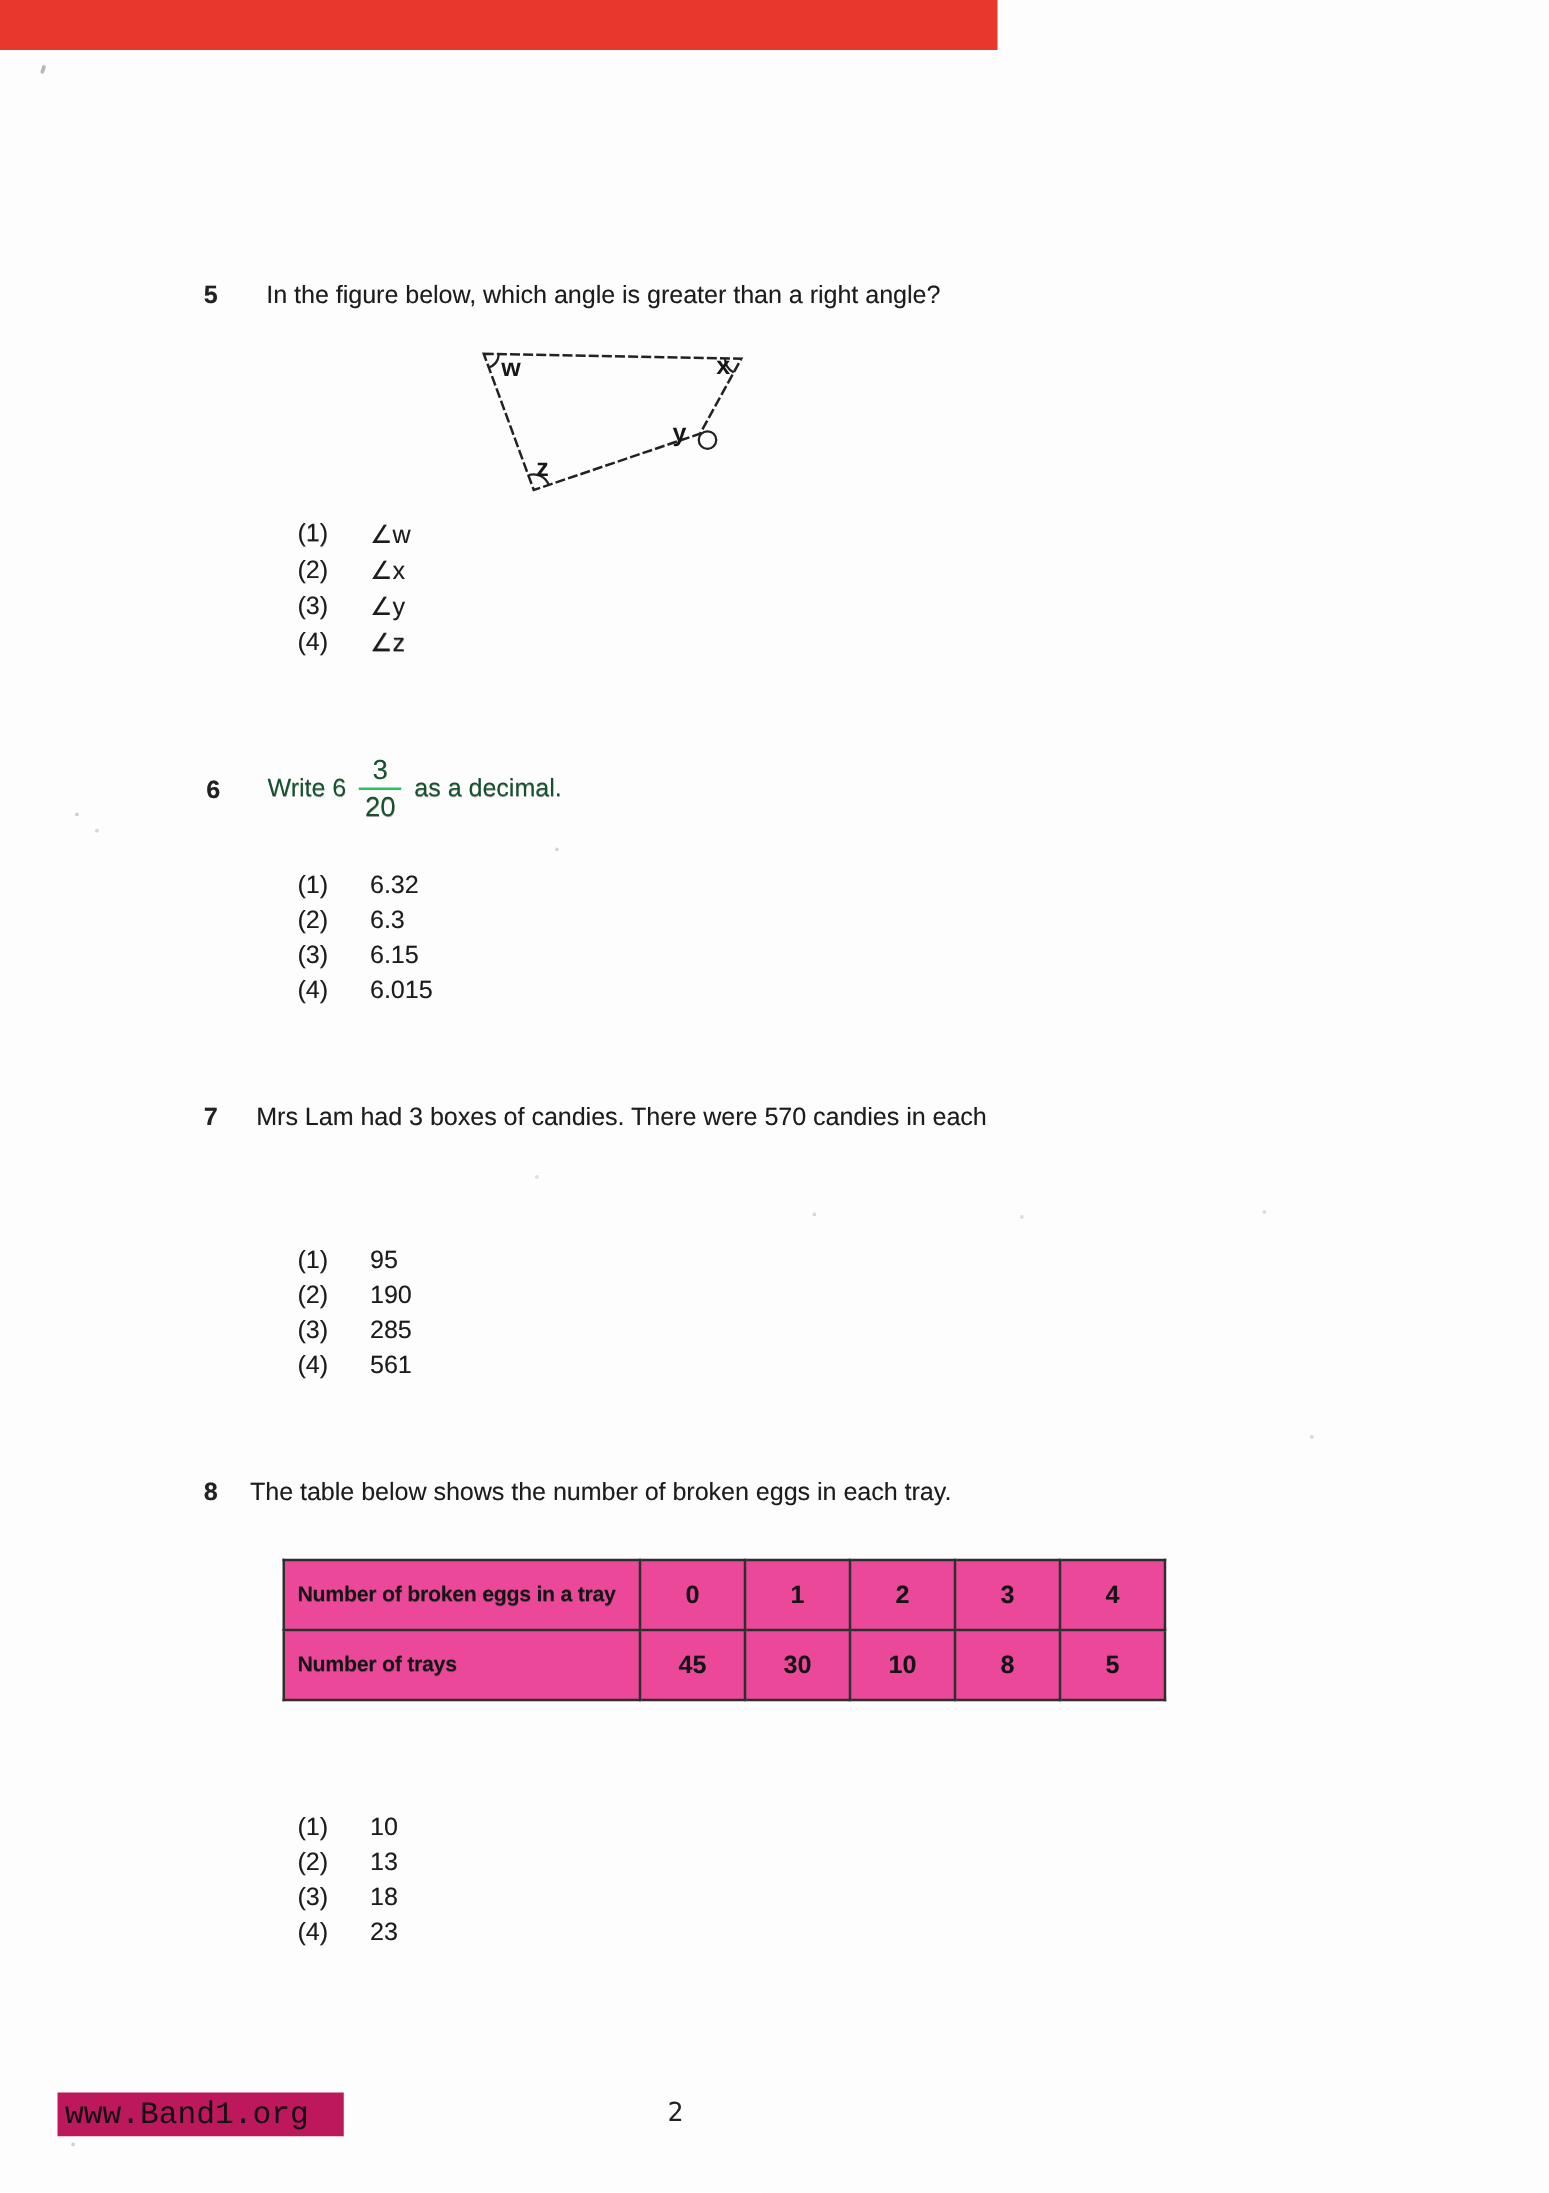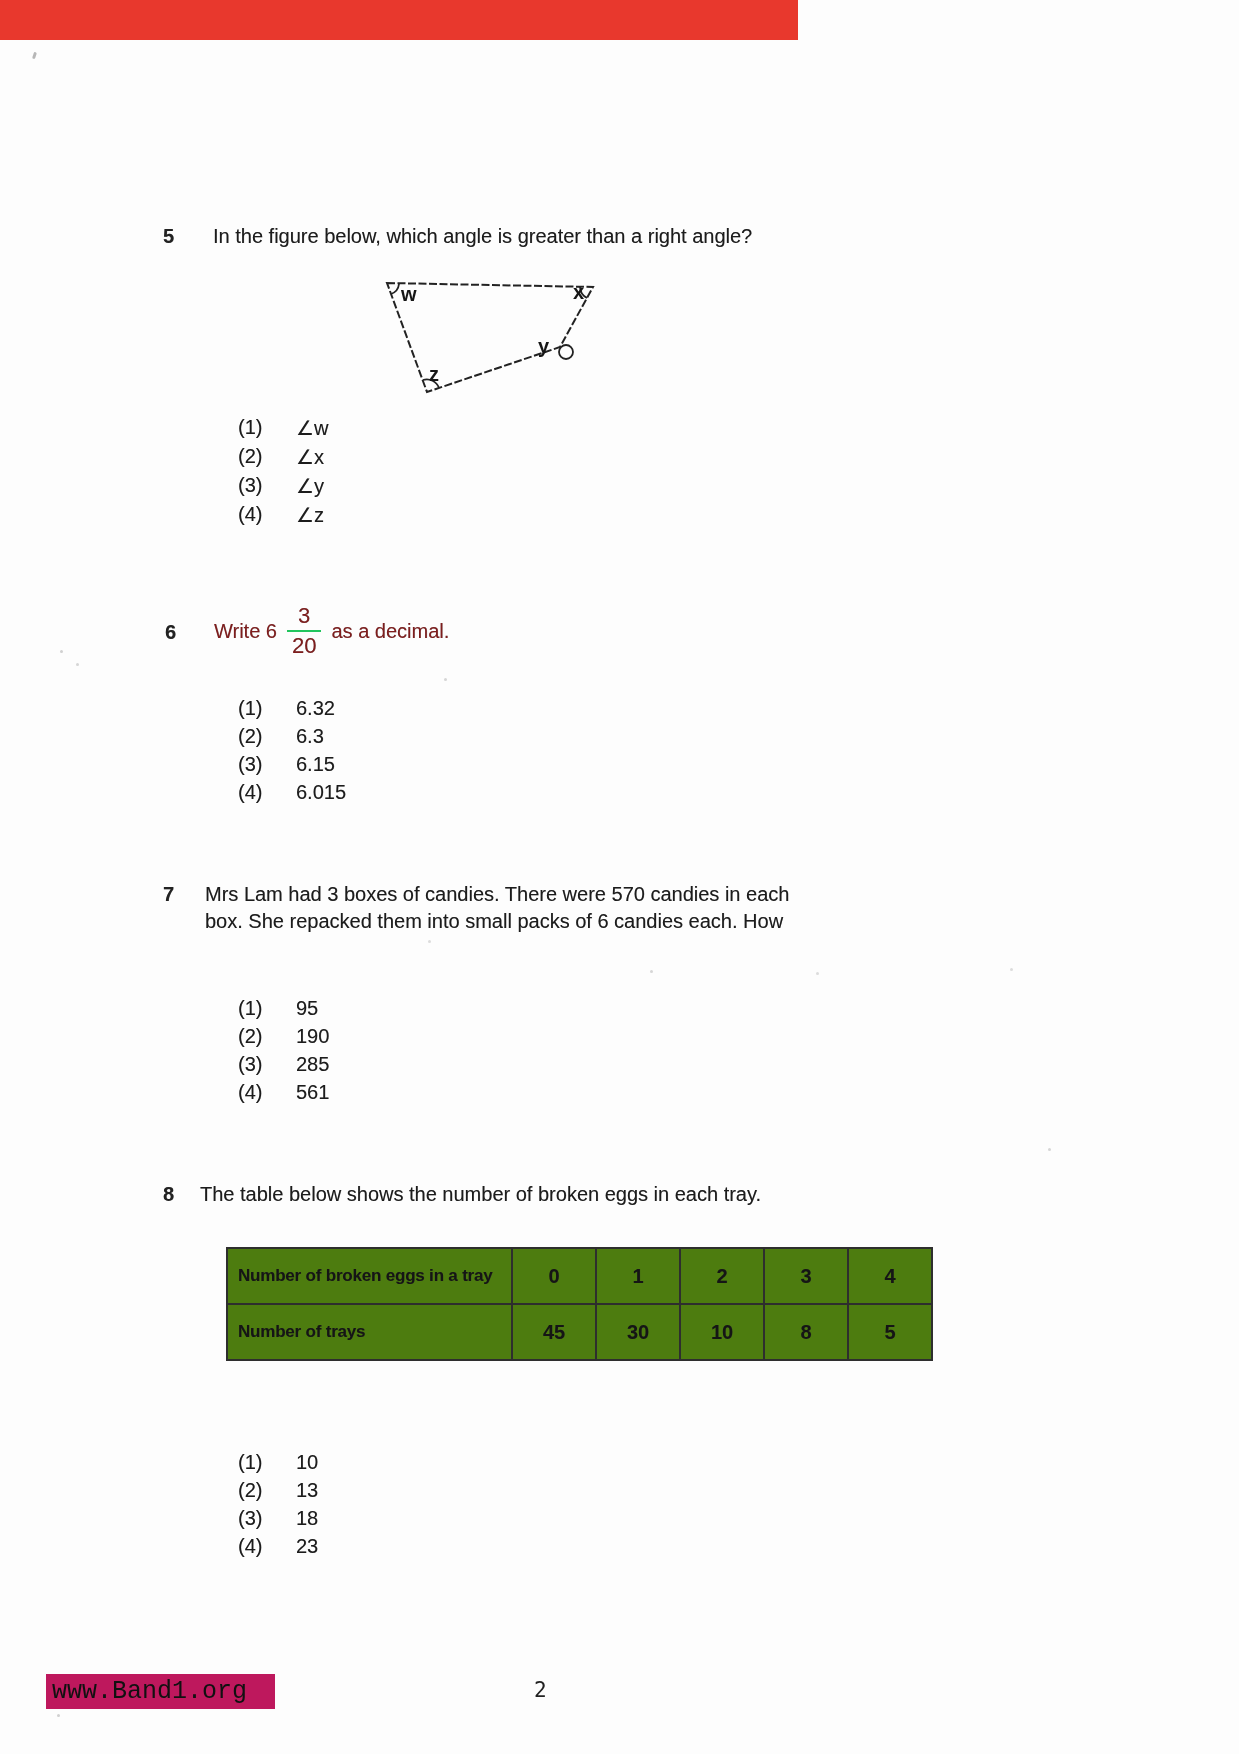--- a/index.html
+++ b/index.html
@@ -28,33 +28,33 @@
     white-space:nowrap;
   }
   .qtext.wrap{white-space:normal;line-height:27px;}
   .opts{position:absolute;display:flex;flex-direction:column;}
   .opt-row{display:flex;align-items:center;height:28px;}
   .opts.h29 .opt-row{height:29px;}
   .opt-label{width:58px;font-size:20px;color:#1c1c1c;text-shadow:0.2px 0.2px 0.4px rgba(50,50,50,.45);}
   .opt-value{font-size:20px;color:#1c1c1c;text-shadow:0.2px 0.2px 0.4px rgba(50,50,50,.45);}
   .q6line{
     position:absolute;display:flex;align-items:center;
-    font-size:20px;color:#7f1d1d;
+    font-size:20px;color:#14532d;
     text-shadow:0.2px 0.2px 0.4px rgba(50,50,50,.45);
   }
   .frac{display:inline-block;text-align:center;margin:0 10px;vertical-align:middle;line-height:1;}
   .frac .num{display:block;font-size:22px;padding:0 5px 3px 5px;}
   .frac .den{display:block;font-size:22px;border-top:2px solid #22c55e;padding:3px 5px 0 5px;}
   .figure{position:absolute;left:335px;top:246px;}
   .eggs-table{
     position:absolute;left:226px;top:1247px;
     border-collapse:collapse;
     text-shadow:0.2px 0.2px 0.4px rgba(50,50,50,.45);
   }
-  .eggs-table td{border:2px solid #2e2e2e;height:52px;background:#4d7c0f;}
+  .eggs-table td{border:2px solid #2e2e2e;height:52px;background:#ec4899;}
   .eggs-table td.lbl{
     width:272px;font-weight:bold;font-size:17px;
     padding-left:10px;letter-spacing:-0.2px;color:#151515;
   }
   .eggs-table td.num{width:80px;text-align:center;font-weight:bold;font-size:20px;color:#151515;}
   .site{
     position:absolute;left:46px;top:1674px;
     font-family:"Liberation Mono",monospace;
     font-size:25px;color:#111;
     background:#be185d;padding:3px 28px 3px 6px;
@@ -143,21 +143,20 @@
     </div>
     <div class="opt-row">
       <span class="opt-label">(4)</span>
       <span class="opt-value">6.015</span>
     </div>
   </div>
 
   <div class="qnum" style="left:163px;top:883px;">7</div>
   <div class="qtext wrap" style="left:205px;top:881px;width:680px;">
     <div>Mrs Lam had 3 boxes of candies. There were 570 candies in each</div>
-    <div>box. She repacked them into small packs of 6 candies each. How</div>
   </div>
 
   <div class="opts" style="left:238px;top:994px;">
     <div class="opt-row">
       <span class="opt-label">(1)</span>
       <span class="opt-value">95</span>
     </div>
     <div class="opt-row">
       <span class="opt-label">(2)</span>
       <span class="opt-value">190</span>

